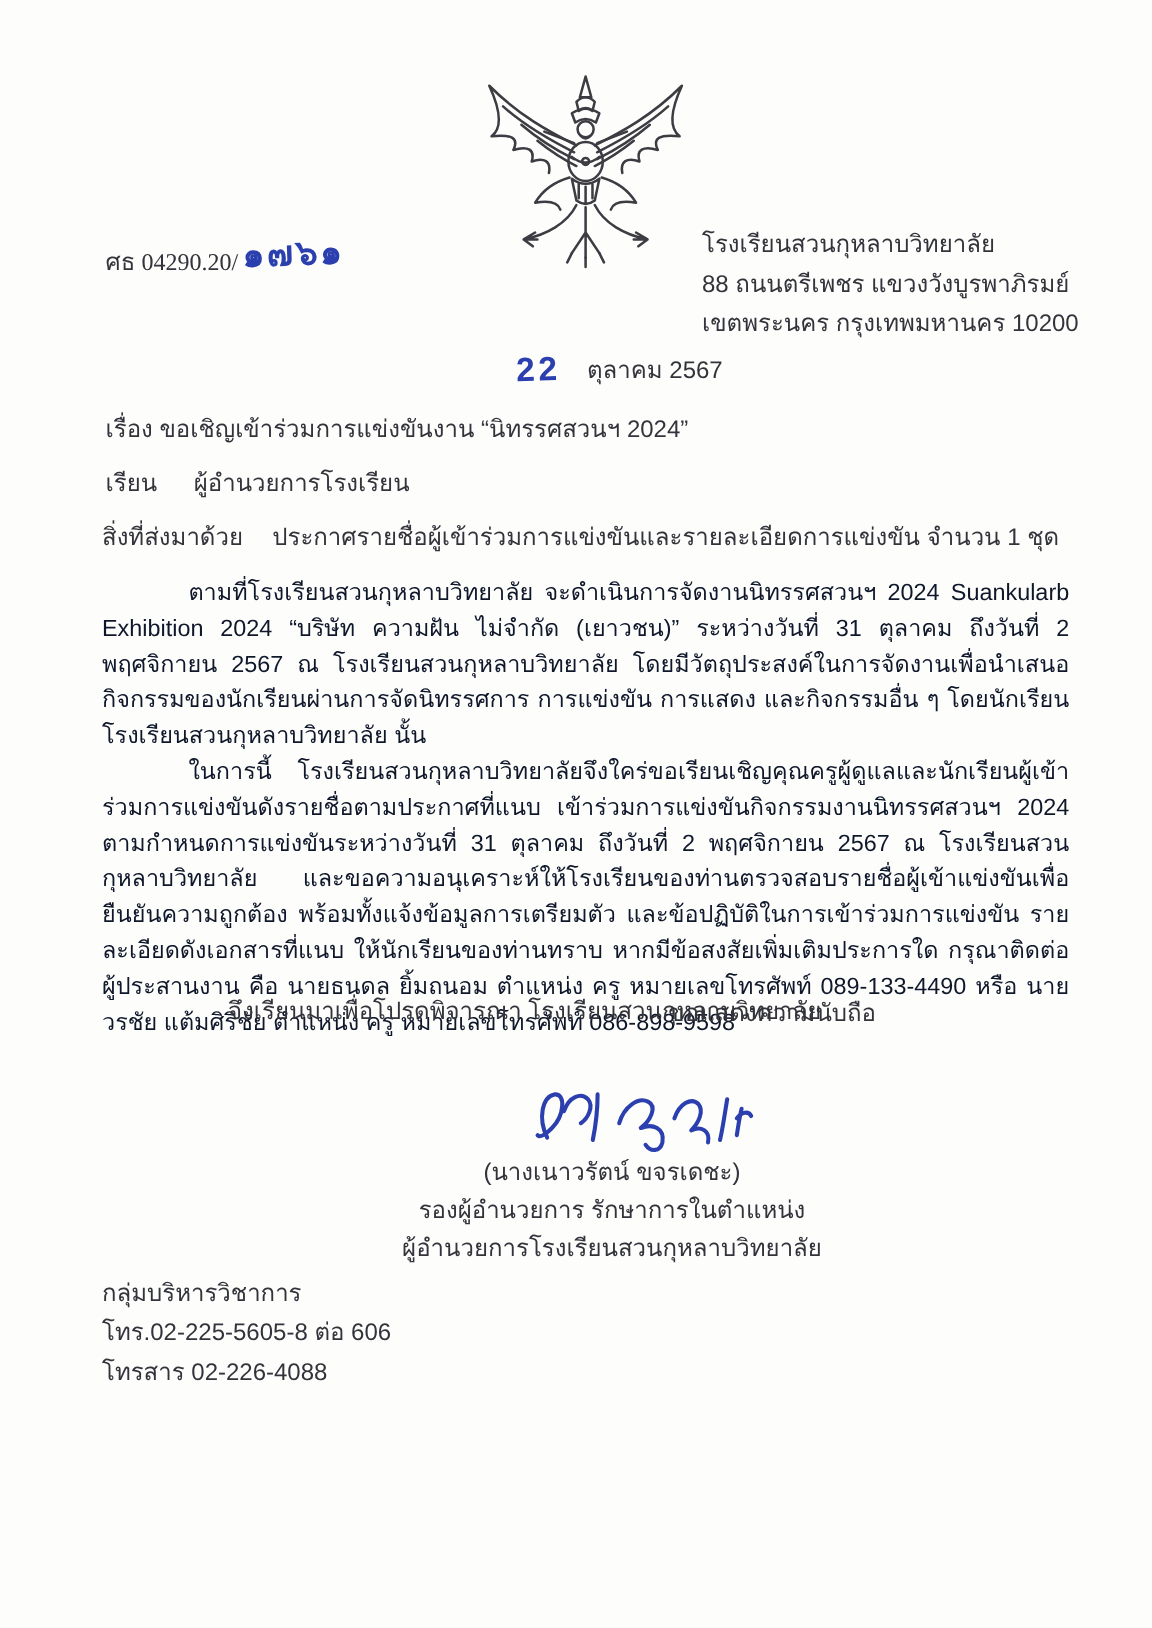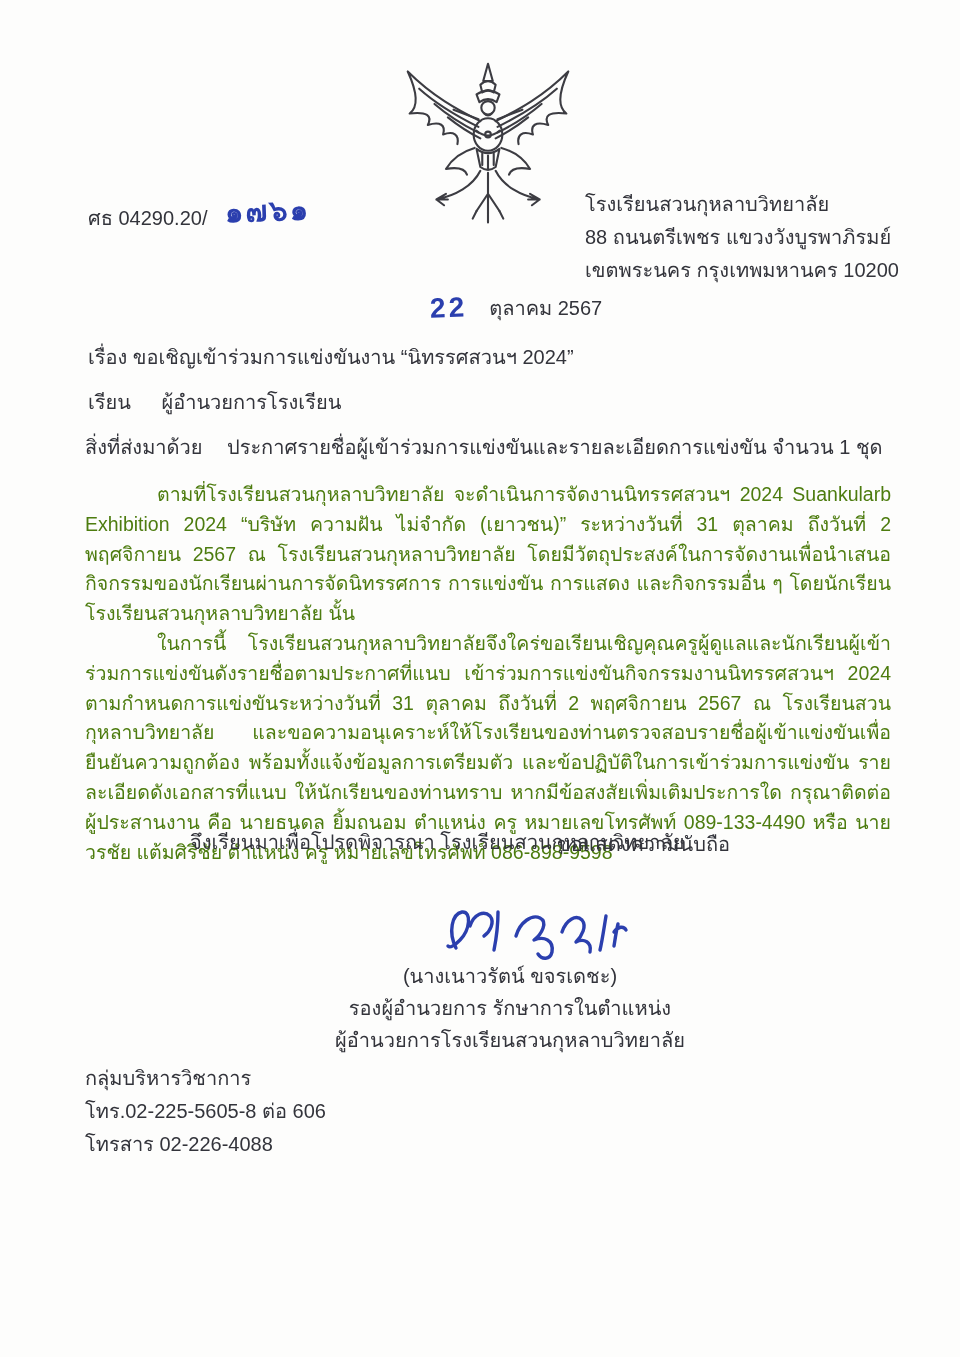--- a/index.html
+++ b/index.html
@@ -8,32 +8,32 @@
     width:960px;height:1357px;
     margin:0 auto;
     background:#fdfdfc;
     font-family:"Liberation Sans","DejaVu Sans",sans-serif;
     color:#33343b;
     overflow:hidden;
   }
   .abs{position:absolute;}
   .print{font-size:20px;color:#33343b;}
   .body-text{
-    font-size:19.5px;line-height:29.8px;text-align:justify;color:#4d7c0f;
+    font-size:19.5px;line-height:29.8px;text-align:justify;color:#0f172a;
   }
   .body-text p{margin:0;text-indent:72px;}
   .hand{
     color:#2b3fae;
     font-weight:bold;
     transform:rotate(-2deg);
     letter-spacing:2px;
   }
   .centerblock{text-align:center;}
   .emblem svg{display:block;}
-  .ref-row{display:flex;align-items:flex-end;gap:18px;}
+  .ref-row{display:flex;align-items:flex-end;gap:4px;font-family:Liberation Serif, serif;}
   .sender-line{line-height:33px;white-space:nowrap;}
 </style>
 </head>
 <body>
 
 <div class="page">
 
   <div class="abs emblem" style="left:392px;top:60px;width:192px;height:172px;">
     <svg width="192" height="172" viewBox="0 0 200 180" fill="none" stroke="#3c3c42" stroke-width="2.2" stroke-linecap="round" stroke-linejoin="round">
 

